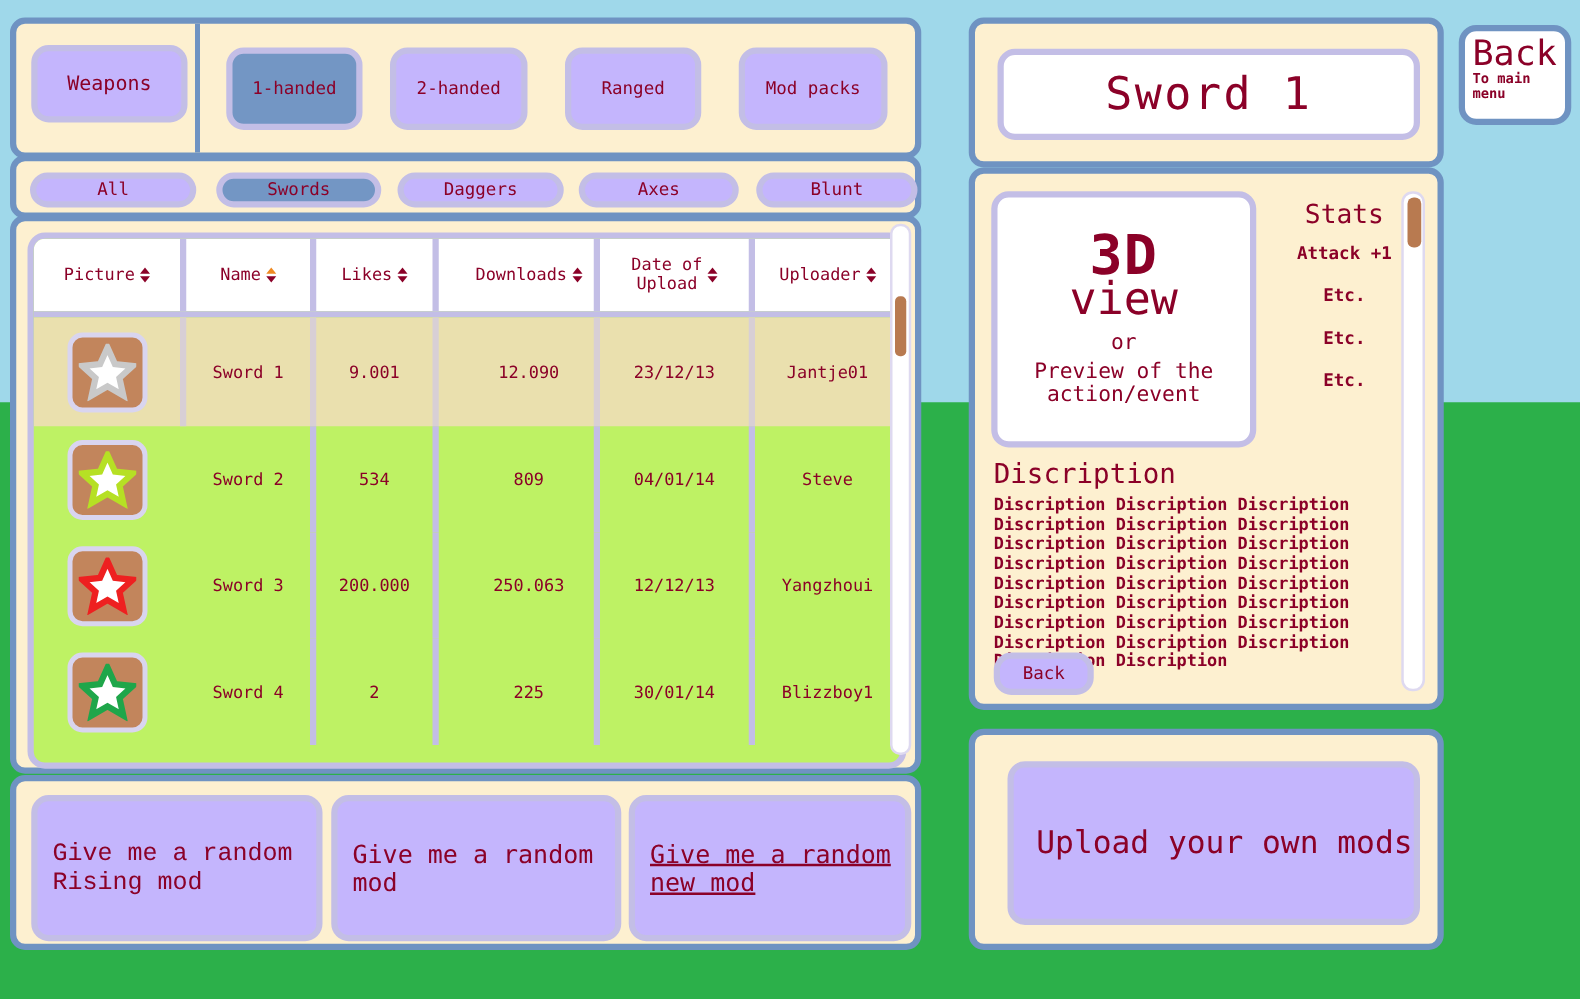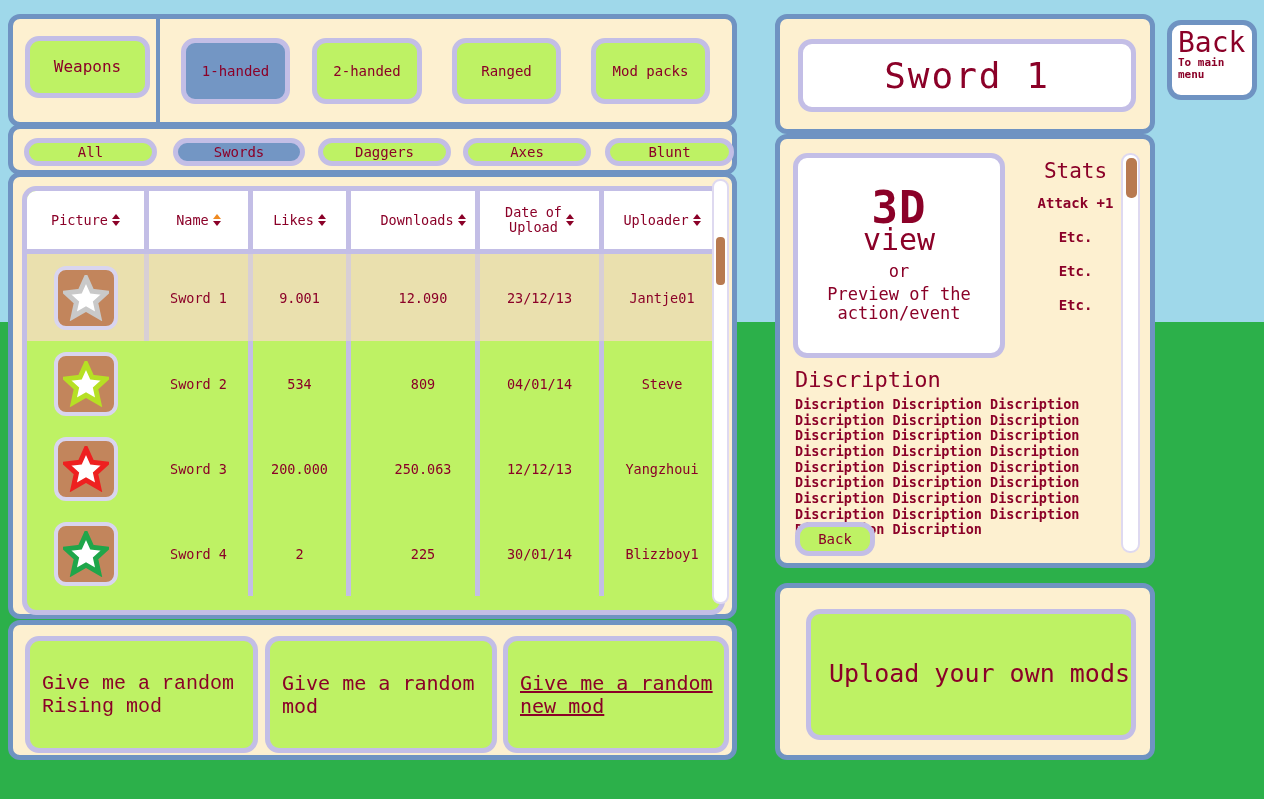--- a/index.html
+++ b/index.html
@@ -22,21 +22,21 @@
   
   .panel {
     position:absolute;
     background:#fdf0d0;
     border:5px solid #6f93c2;
     border-radius:12px;
   }
 
   
   .pill {
-    background:#bef264;
+    background:#c4b5fd;
     border:5px solid #c3bee6;
     border-radius:14px;
     color:#8b0128;
     display:flex; align-items:center; justify-content:center;
     text-align:center;
     line-height:1.15;
     font-family:"DejaVu Sans Mono","Liberation Mono",monospace;
     user-select:none;
   }
   .pill.active { background:#7396c4; }
@@ -152,21 +152,21 @@
 
   
   #right-detail { left:775px; top:134px; width:380px; height:434px; }
   #preview {
     position:absolute; left:13px; top:14px; width:212px; height:205px;
     background:#ffffff; border:5px solid #c3bee6; border-radius:14px;
     display:flex; flex-direction:column; align-items:center; justify-content:center;
     color:#8b0128; text-align:center;
   }
   #preview .big3d { font-size:44px; font-weight:bold; line-height:0.95; letter-spacing:1px;}
-  #preview .viewline { font-size:30px; line-height:1.0; margin-top:-4px;}
+  #preview .viewline { font-size:36px; line-height:1.0; margin-top:-4px;}
   #preview .orline { font-size:17px; margin-top:6px; }
   #preview .prevline { font-size:17px; line-height:1.15; margin-top:4px;}
 
   #stats { position:absolute; left:238px; top:20px; width:115px; color:#8b0128; text-align:center; }
   #stats .stats-title { font-size:21px; margin-bottom:12px; }
   #stats .stat { font-size:14px; margin-bottom:18px; font-weight:bold; }
 
   #disc-title { position:absolute; left:15px; top:228px; font-size:22px; color:#8b0128; }
   #disc-body {
     position:absolute; left:15px; top:258px; width:335px;

